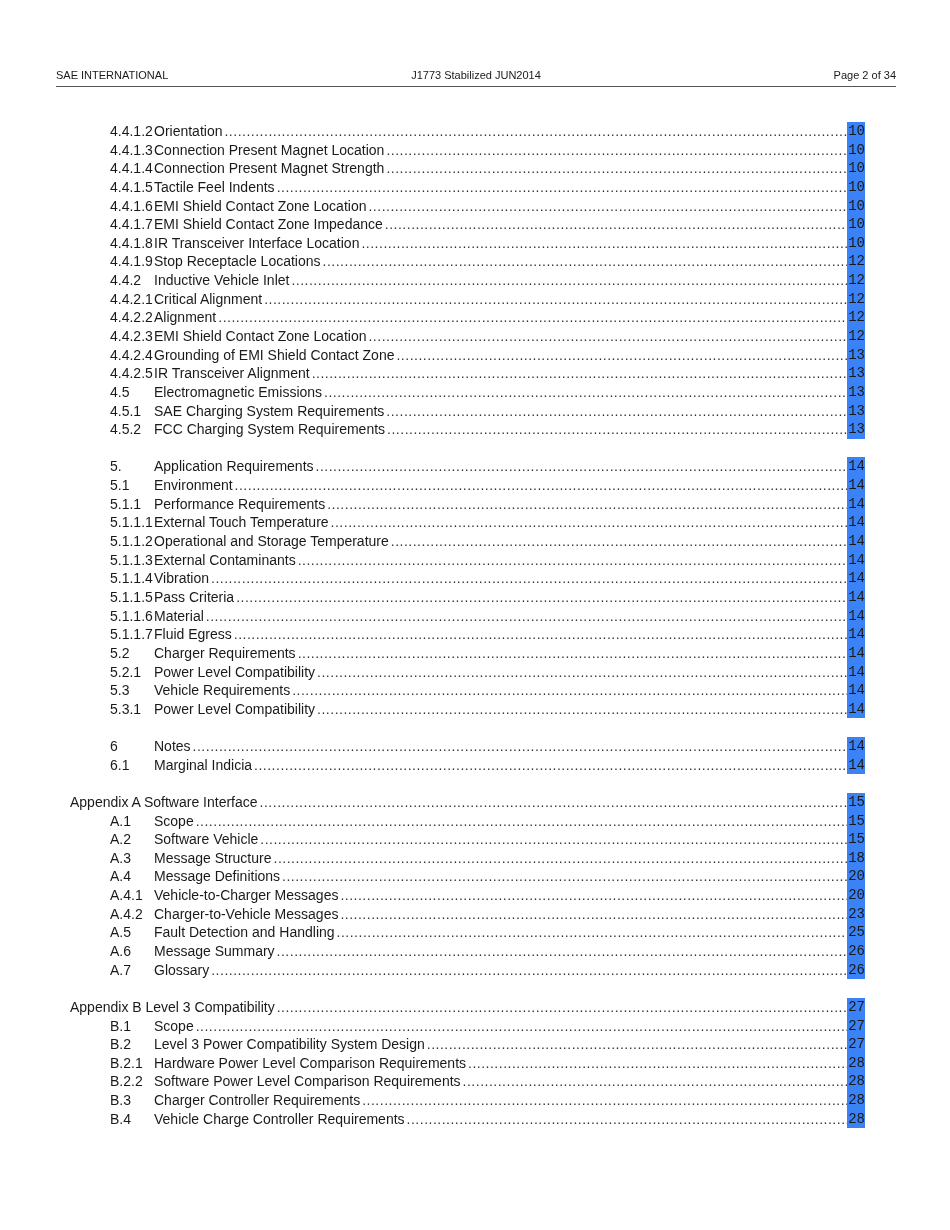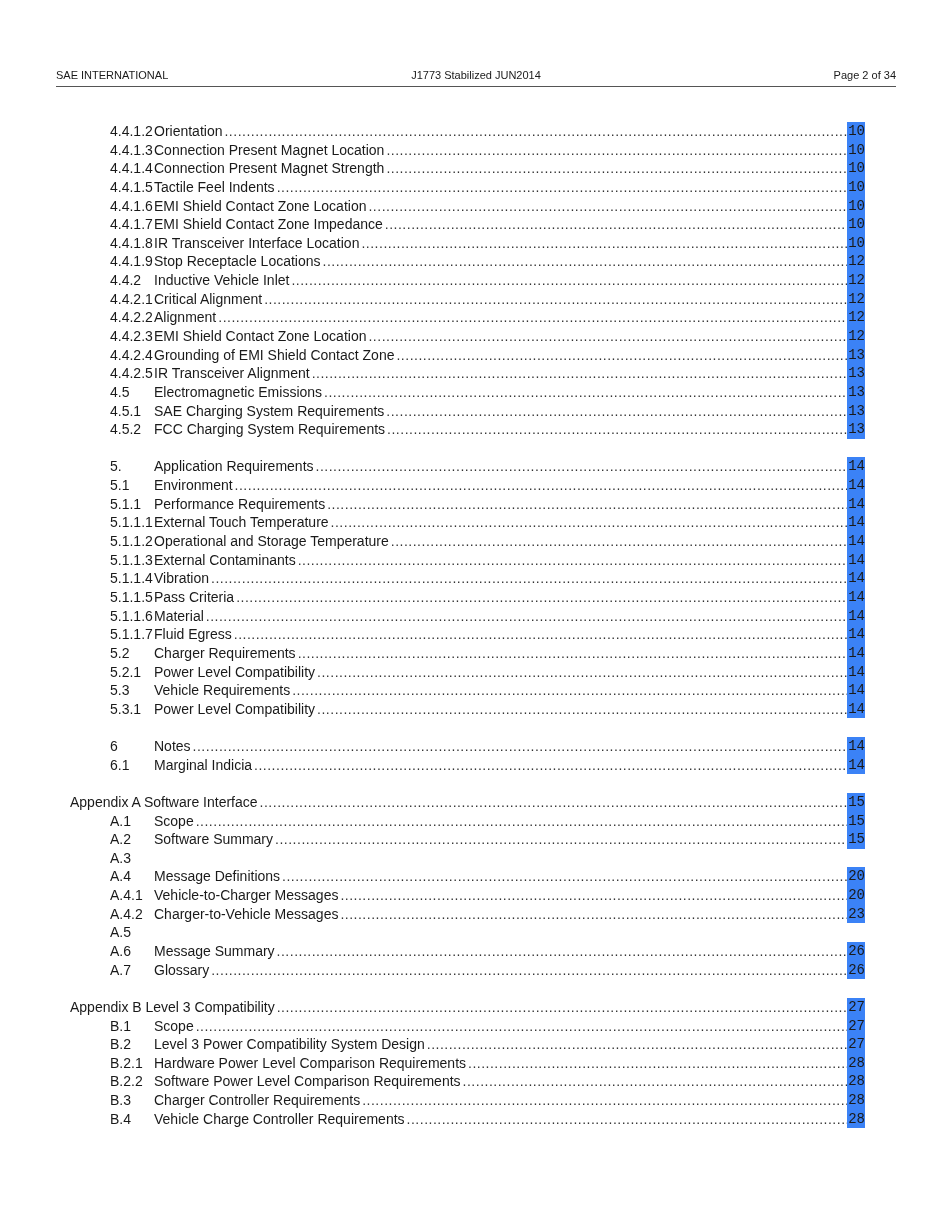--- a/index.html
+++ b/index.html
@@ -318,27 +318,32 @@
     <span class="num">A.1</span>
     <div class="entry">
       <span class="title">Scope</span>
       <span class="dots"></span>
       <span class="page">15</span>
     </div>
   </div>
       <div class="row">
     <span class="num">A.2</span>
     <div class="entry">
-      <span class="title">Software Summary</span>
+      <span class="title">Software Vehicle</span>
       <span class="dots"></span>
       <span class="page">15</span>
     </div>
   </div>
       <div class="row">
     <span class="num">A.3</span>
+    <div class="entry">
+      <span class="title">Message Structure</span>
+      <span class="dots"></span>
+      <span class="page">18</span>
+    </div>
   </div>
       <div class="row">
     <span class="num">A.4</span>
     <div class="entry">
       <span class="title">Message Definitions</span>
       <span class="dots"></span>
       <span class="page">20</span>
     </div>
   </div>
       <div class="row">
@@ -352,20 +357,25 @@
       <div class="row">
     <span class="num">A.4.2</span>
     <div class="entry">
       <span class="title">Charger-to-Vehicle Messages</span>
       <span class="dots"></span>
       <span class="page">23</span>
     </div>
   </div>
       <div class="row">
     <span class="num">A.5</span>
+    <div class="entry">
+      <span class="title">Fault Detection and Handling</span>
+      <span class="dots"></span>
+      <span class="page">25</span>
+    </div>
   </div>
       <div class="row">
     <span class="num">A.6</span>
     <div class="entry">
       <span class="title">Message Summary</span>
       <span class="dots"></span>
       <span class="page">26</span>
     </div>
   </div>
       <div class="row">

